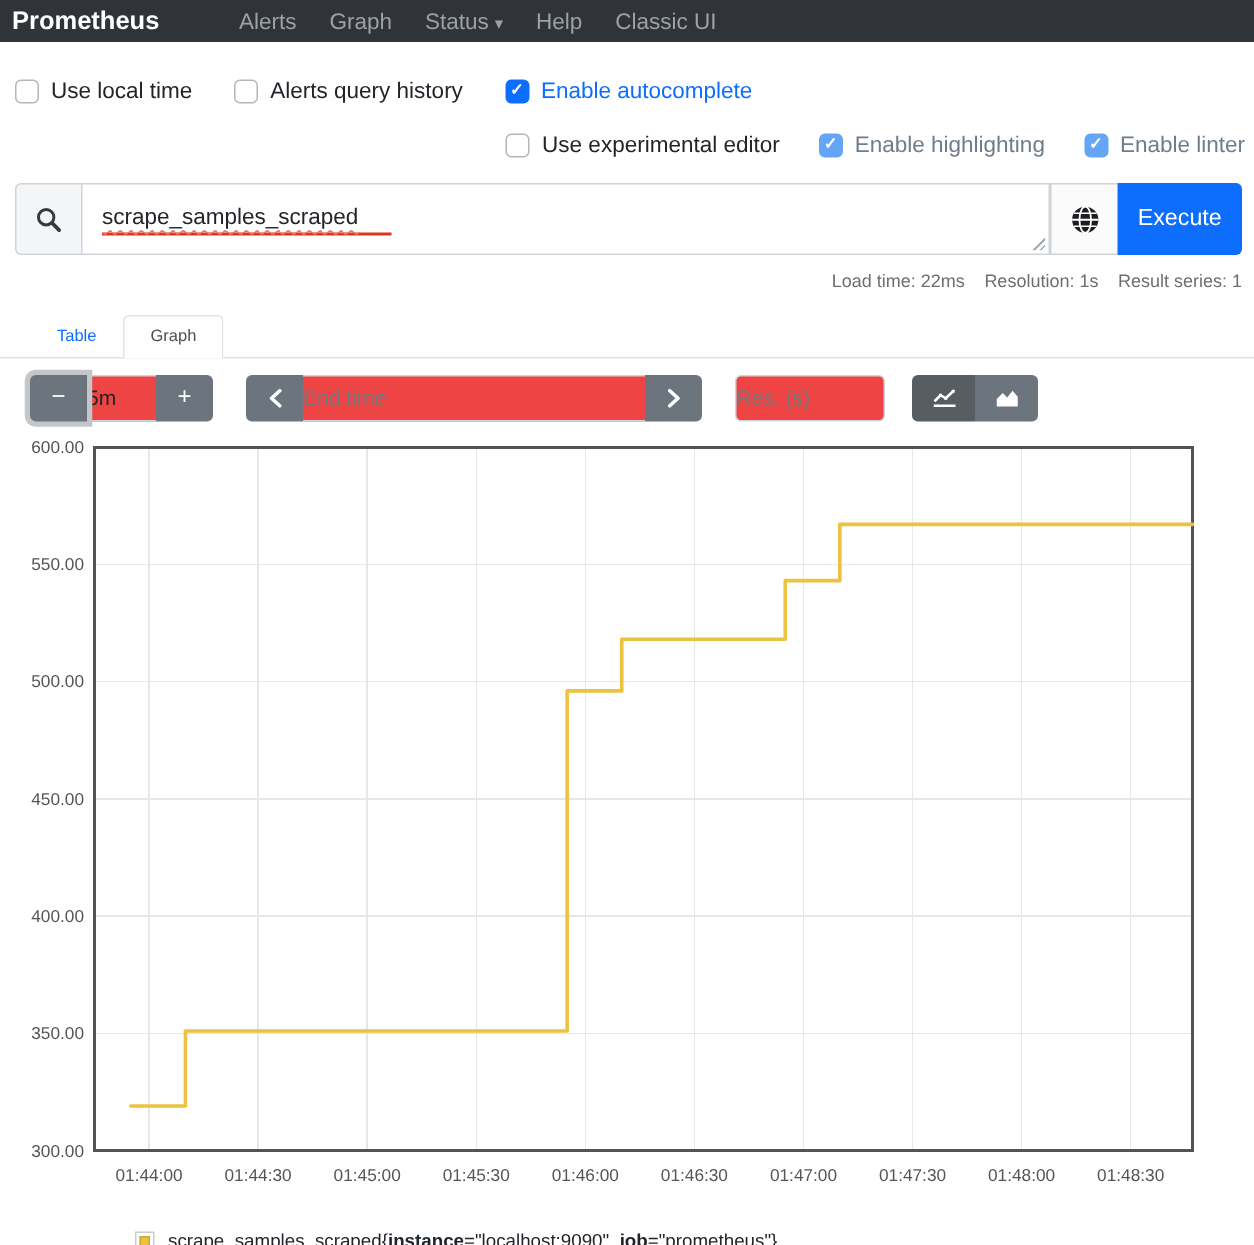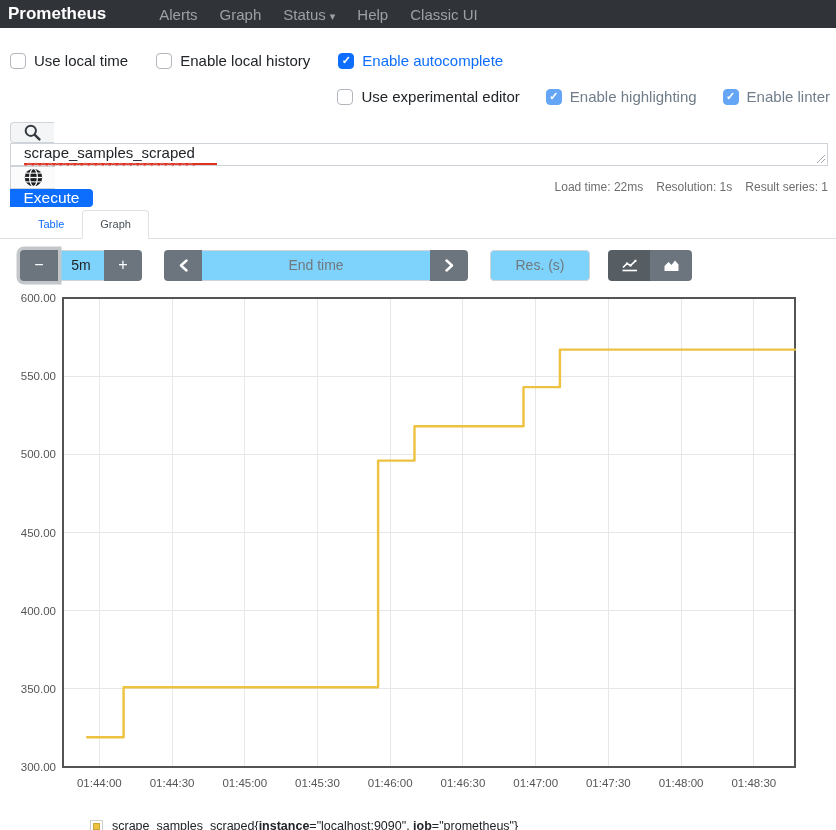--- a/index.html
+++ b/index.html
@@ -19,21 +19,21 @@
   .box { width:16px; height:16px; border:1px solid #b1b7bd; border-radius:4px; background:#fff;
          display:flex; align-items:center; justify-content:center; flex:0 0 auto;
          color:transparent; font-size:11px; font-weight:bold; line-height:1; }
   .chk.checked .box { background:#0d6efd; border-color:#0d6efd; color:#fff; }
   .chk.checked.light .box { background:#64a6f5; border-color:#64a6f5; color:#fff; }
   .chk .lbl { color:#212529; }
   .chk.checked .lbl { color:#0d6efd; }
   .chk.checked.light .lbl { color:#6f7d8a; }
 
   
-  .exprbar { display:flex; margin:17px 8px 0 10px; height:48px;flex-direction:column; }
+  .exprbar { display:flex; margin:17px 8px 0 10px; height:48px; }
   .addon-search { width:44px; background:#f4f5f6; border:1px solid #ced4da; border-right:none;
                   border-radius:4px 0 0 4px; display:flex; align-items:center; justify-content:center; }
   .expr-input { flex:1; background:#fff; border:1px solid #ced4da; display:flex; align-items:center;
                 padding:0 13px; font-size:15px; position:relative; cursor:text; }
   .misspelled { border-bottom:2px solid #e0331f; padding:0 22px 2px 0; }
   .misspelled > span { text-decoration:underline wavy #e57368 1px; text-underline-offset:4px; }
   .resize-handle { position:absolute; right:2px; bottom:2px; width:10px; height:10px;
                    background:repeating-linear-gradient(135deg, transparent 0 2px, #a9a9a9 2px 3px);
                    clip-path:polygon(100% 0, 100% 100%, 0 100%); cursor:ns-resize; }
   .addon-globe { width:45px; background:#fbfbfb; border:1px solid #ced4da; border-left:1px solid #ced4da;
@@ -52,21 +52,21 @@
   .tab.active { color:#495057; background:#fff; border-color:#dee2e6 #dee2e6 #fff; }
 
   
   .controls { display:flex; align-items:center; margin:9px 0 0 20px; height:34px; }
   .grp { display:flex; height:31px; }
   .btn-sec { background:#6c757d; color:#fff; border:none; width:38px; height:31px; font-size:16px;
              display:flex; align-items:center; justify-content:center; cursor:pointer; font-family:inherit; }
   .btn-sec.focused { box-shadow:0 0 0 3.5px #c3c7ca; position:relative; z-index:1; }
   .rad-l { border-radius:4px 0 0 4px; }
   .rad-r { border-radius:0 4px 4px 0; }
-  .ctl-input { border:1px solid #ced4da; background:#7dd3fc; text-align:center; font-size:14px;
+  .ctl-input { border:1px solid #ced4da; background:#ef4444; text-align:left; font-size:14px;
                color:#212529; height:31px; font-family:inherit; outline:none; }
   .ctl-input::placeholder { color:#72787e; }
   .dur-input { width:46px; border-left:none; border-right:none; }
   .time-input { width:228px; border-left:none; border-right:none; }
   .res-input { width:100px; border-radius:4px; border:1px solid #ced4da; }
   .gap22 { width:22px; } .gap18 { width:18px; }
   .btn-mode { width:42px; height:31px; border:none; display:flex; align-items:center; justify-content:center; cursor:pointer; }
   .btn-mode.active { background:#565e64; }
   .btn-mode.idle { background:#6c757d; }
 
@@ -95,21 +95,21 @@
   <span class="nav-item">Classic UI</span>
 </div>
 
 <div class="opts-row1">
   <span class="chk">
     <span class="box">✓</span>
     <span class="lbl">Use local time</span>
   </span>
   <span class="chk">
     <span class="box">✓</span>
-    <span class="lbl">Enable local history</span>
+    <span class="lbl">Alerts query history</span>
   </span>
   <span class="chk checked">
     <span class="box">✓</span>
     <span class="lbl">Enable autocomplete</span>
   </span>
 </div>
 
 <div class="opts-row2">
   <span class="chk">
     <span class="box">✓</span>

